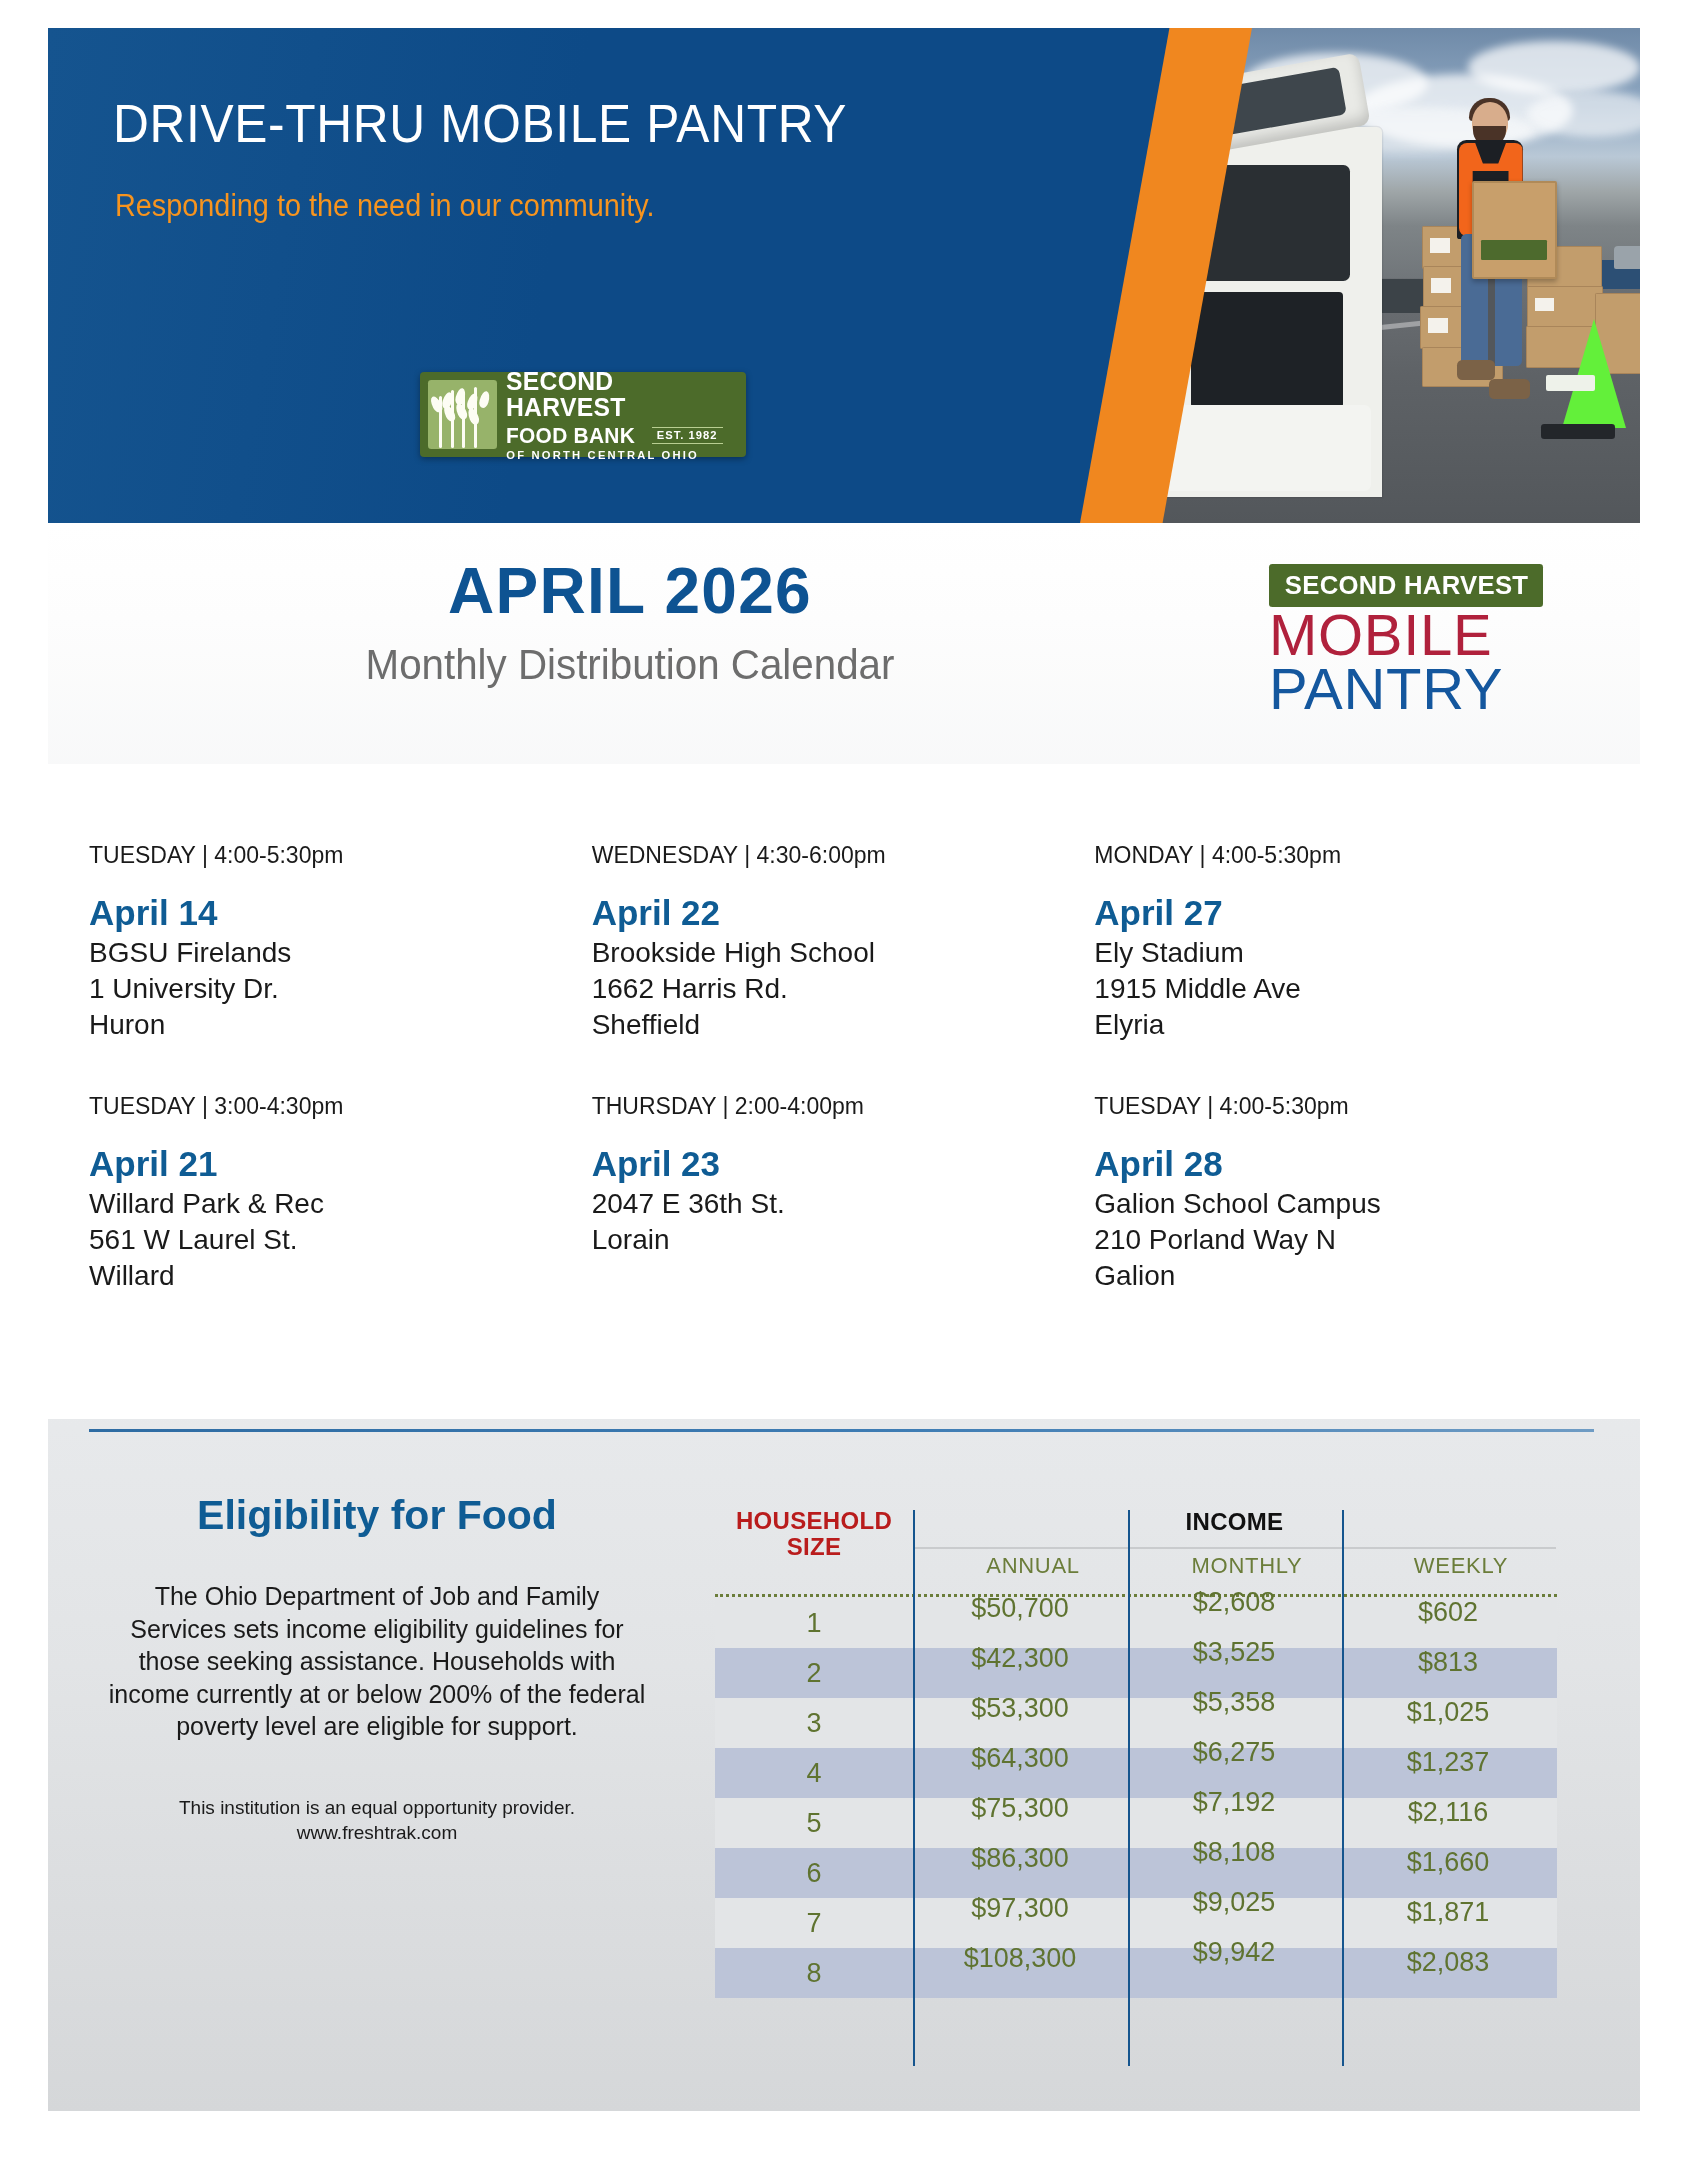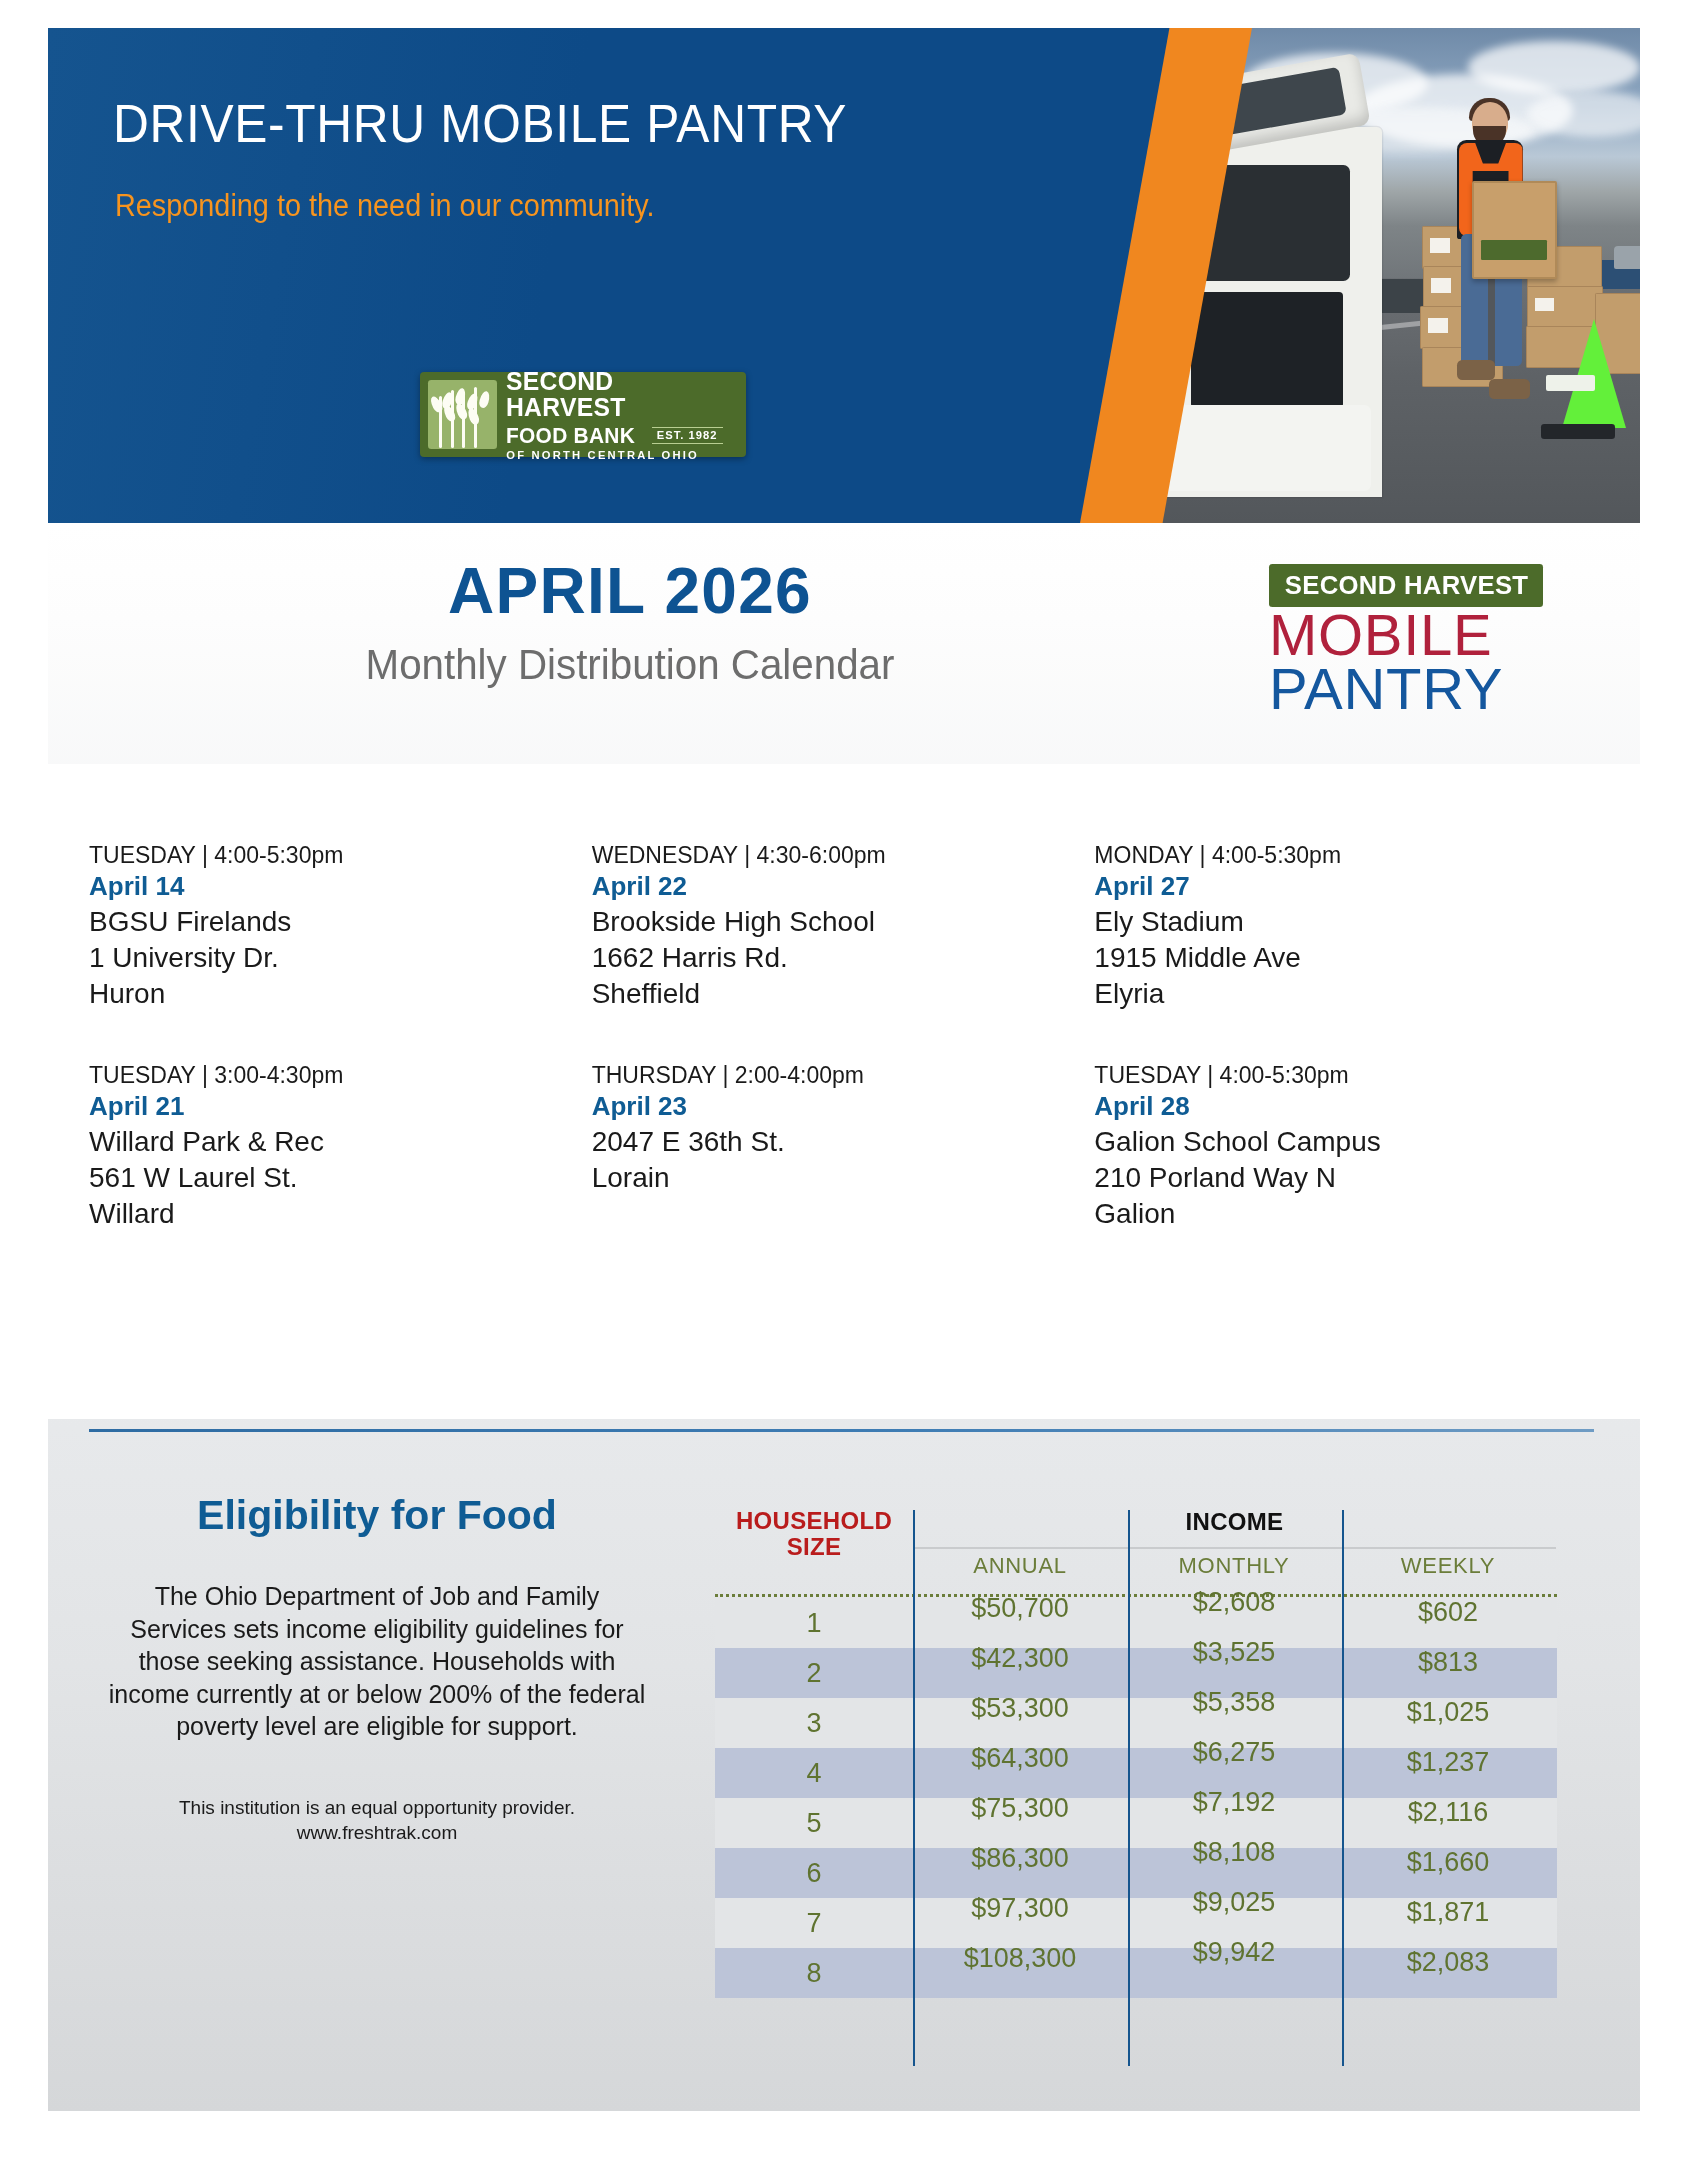--- a/index.html
+++ b/index.html
@@ -97,42 +97,42 @@
   .mp-green span{color:#fff;font-size:26.5px;font-weight:700;letter-spacing:0.3px;font-family:"Liberation Sans Narrow","Liberation Sans",sans-serif;transform:scaleX(.97);display:inline-block;}
   .mp-mobile{color:#b0213c;font-size:58px;line-height:.92;font-family:"Liberation Sans Narrow","Liberation Sans",sans-serif;font-weight:400;margin-top:1.3px;letter-spacing:0.7px;}
   .mp-pantry{color:#14579e;font-size:58px;line-height:.92;font-family:"Liberation Sans Narrow","Liberation Sans",sans-serif;font-weight:400;letter-spacing:0.7px;}
 
   
   .events{position:absolute;left:89px;top:842px;width:1508px;}
   .evrow{display:flex;}
   .evrow + .evrow{margin-top:52px;}
   .ev{width:503px;box-sizing:border-box;padding-right:20px;}
   .ev-when{font-size:23px;color:#1a1a1a;font-family:"Liberation Sans",sans-serif;white-space:nowrap;}
-  .ev-date{font-size:26px;font-weight:700;color:#0f5c94;margin-top:2px;font-family:"Liberation Sans",sans-serif;}
+  .ev-date{font-size:35px;font-weight:700;color:#0f5c94;margin-top:24px;font-family:"Liberation Sans",sans-serif;}
   .ev-line{font-size:28px;color:#1a1a1a;margin-top:4px;font-family:"Liberation Sans",sans-serif;white-space:nowrap;}
 
   
   .divider{position:absolute;left:89px;top:1429px;width:1505px;height:2.6px;
      background:linear-gradient(to right,#2e6ca3,#3f7db4 55%,#6f9cc4);}
 
   
   .elig{position:absolute;left:89px;top:1492px;width:576px;text-align:center;}
   .elig-h{font-size:41px;font-weight:700;color:#0f5c94;font-family:"Liberation Sans",sans-serif;}
   .elig-p{font-size:25px;color:#1a1a1a;line-height:1.30;margin-top:41px;font-family:"Liberation Sans",sans-serif;padding:0 17px;}
   .elig-foot{font-size:19px;color:#1a1a1a;line-height:1.32;margin-top:52px;font-family:"Liberation Sans Narrow","Liberation Sans",sans-serif;}
 
   
   .tbl{position:absolute;left:715px;top:1497px;width:842px;}
   .tbl-head{position:relative;height:93px;}
   .hh{position:absolute;left:0;top:10.6px;width:198px;text-align:center;font-size:24px;font-weight:700;color:#b91c1c;
       font-family:"Liberation Sans Narrow","Liberation Sans",sans-serif;line-height:1.12;letter-spacing:0.3px;}
   .hi{position:absolute;left:198px;top:10.6px;width:643px;text-align:center;font-size:24px;font-weight:700;color:#111;
       font-family:"Liberation Sans Narrow","Liberation Sans",sans-serif;letter-spacing:0.3px;}
   .hi-rule{position:absolute;left:198px;top:50px;width:643px;height:2px;background:#c9cbcd;}
-  .subhead{position:absolute;left:198px;top:56px;width:643px;display:flex;}
+  .subhead{position:absolute;left:211px;top:56px;width:643px;display:flex;}
   .subhead div{width:214px;text-align:center;font-size:22px;color:#6b7d3a;
      font-family:"Liberation Sans Narrow","Liberation Sans",sans-serif;letter-spacing:0.7px;}
   .dots{position:absolute;left:0;top:97px;width:842px;height:0;border-top:3.3px dotted #6b7d3a;}
   .rows{position:absolute;left:0;top:101px;width:842px;}
   .trow{display:flex;height:50px;align-items:center;}
   .trow.alt{background:#bcc4d8;}
   .trow.plain{background:#e3e5e7;}
   .trow .c{text-align:center;font-size:27px;color:#5f7330;font-family:"Liberation Sans Narrow","Liberation Sans",sans-serif;}
   .trow .c0{width:198px;}
   .trow .c1,.trow .c2,.trow .c3{width:214px;}

